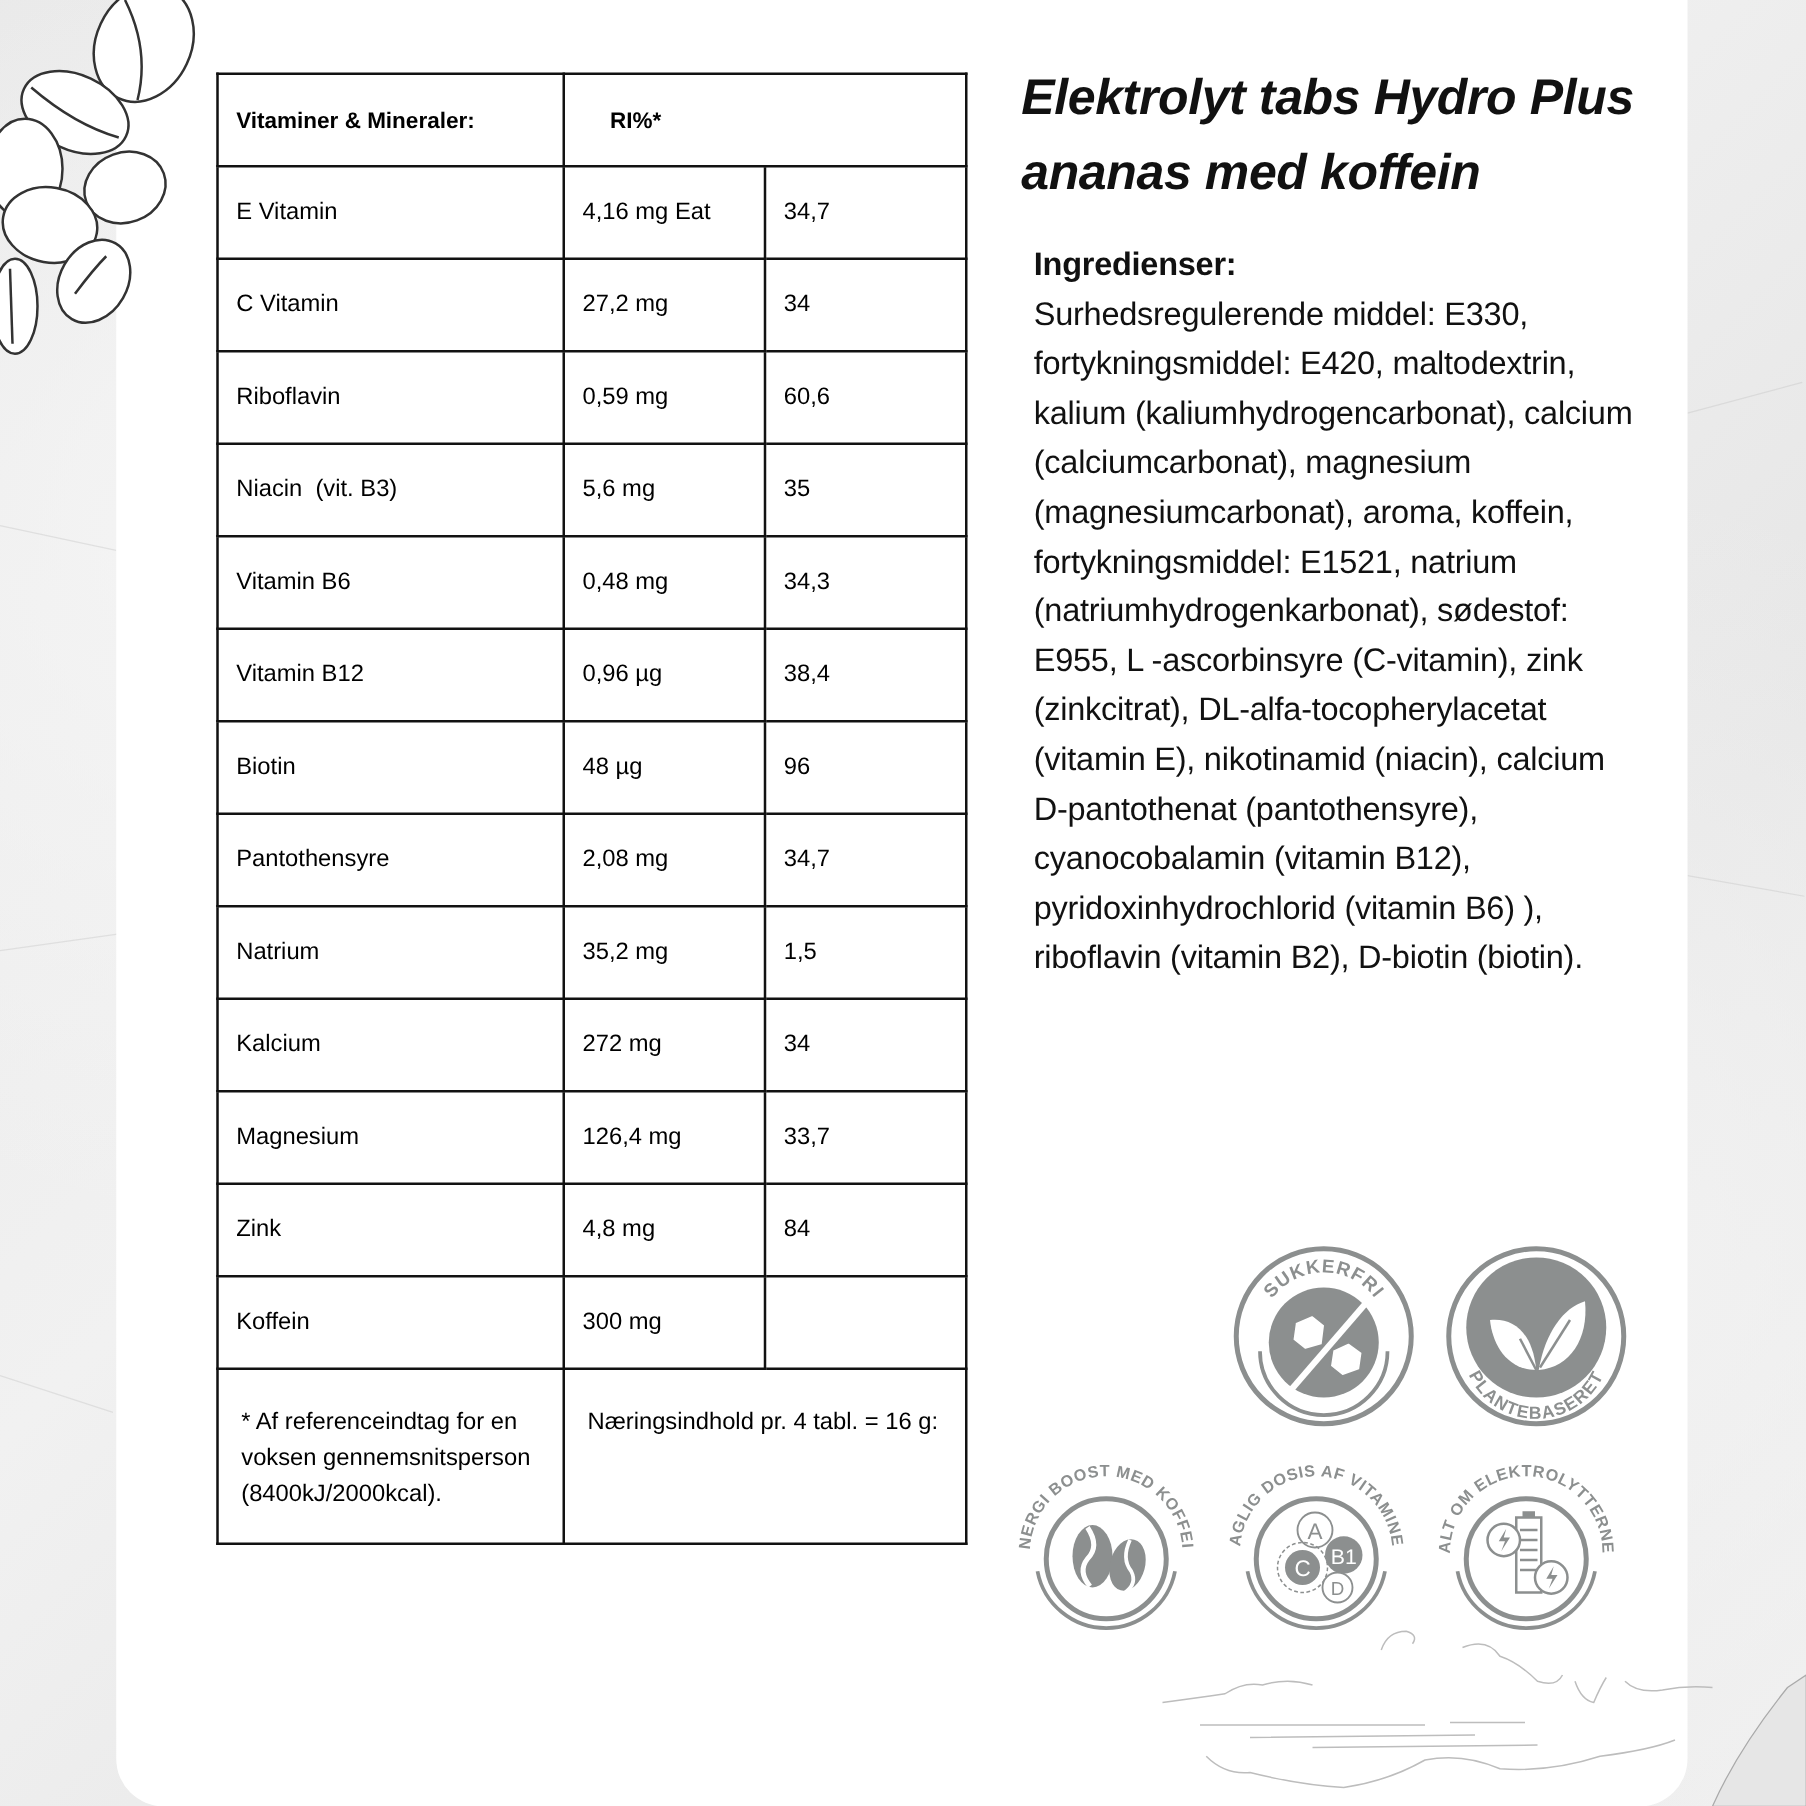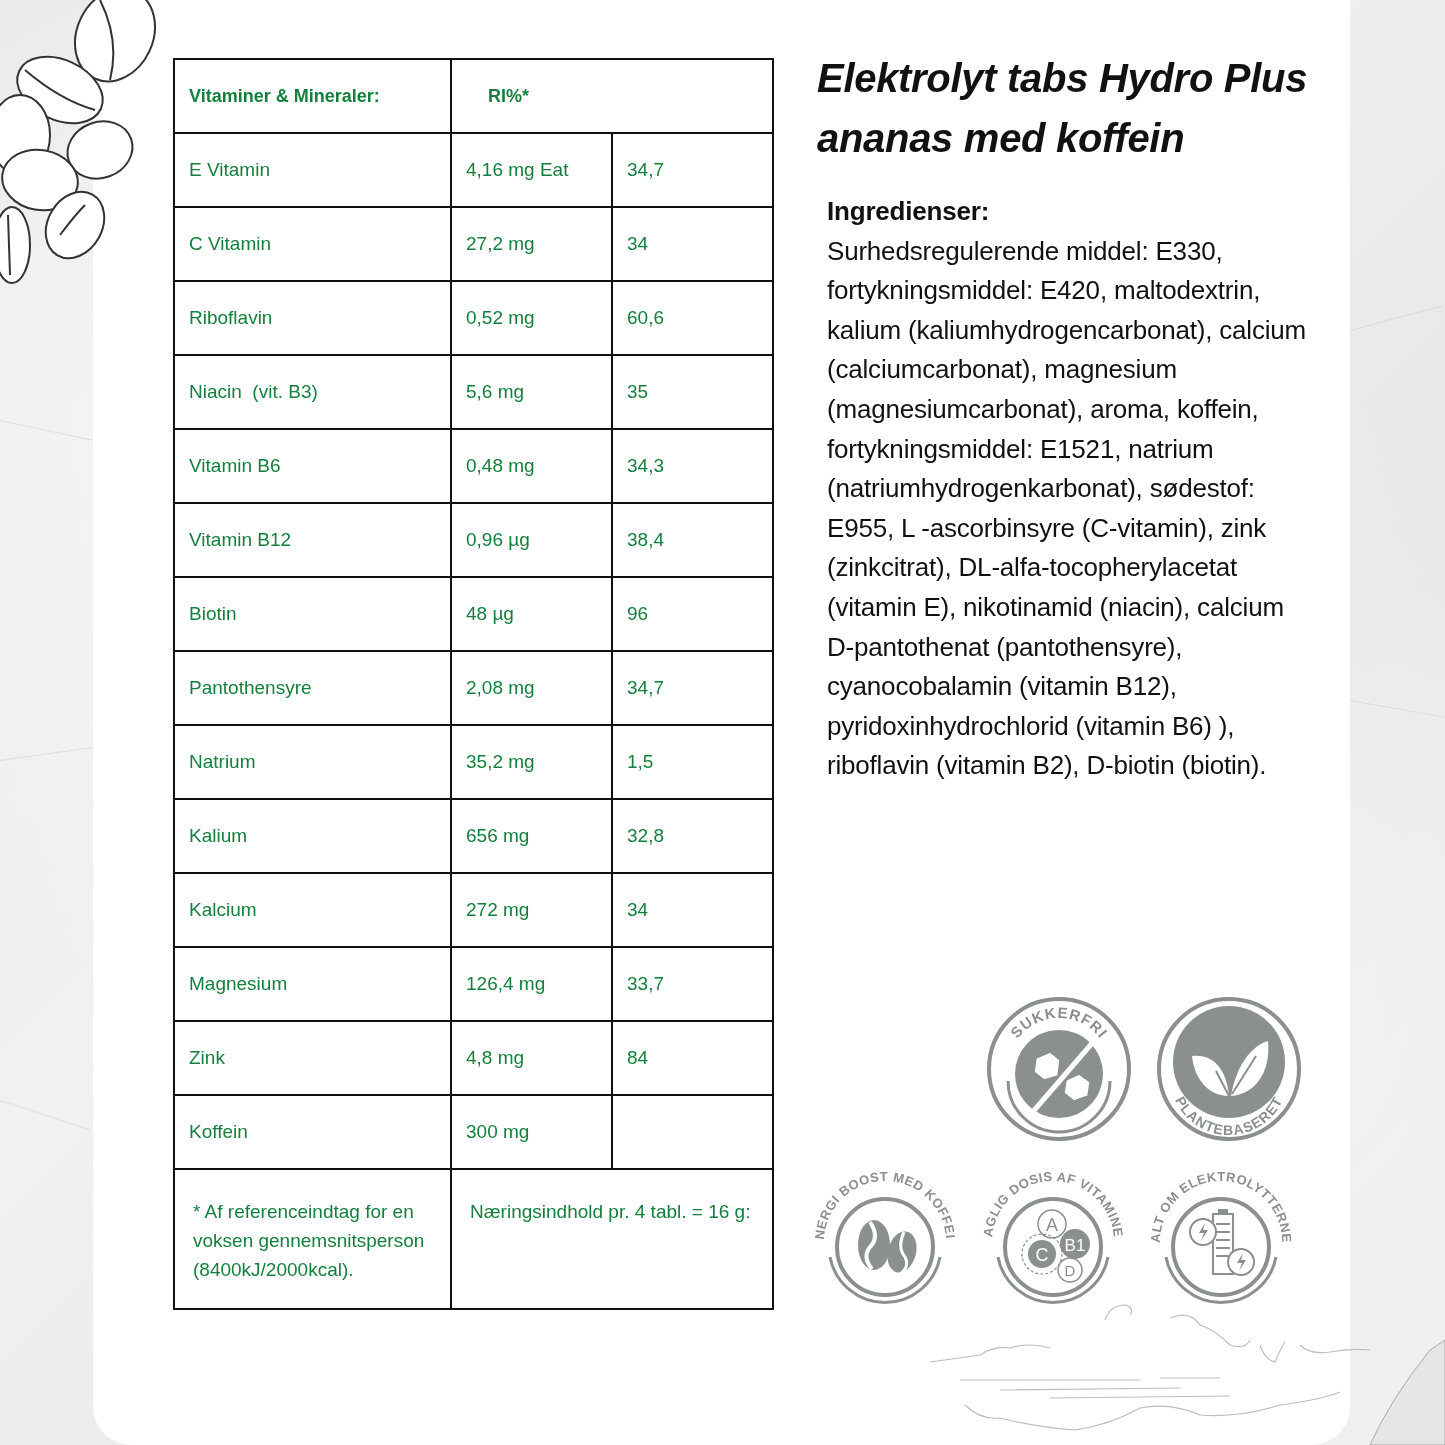--- a/index.html
+++ b/index.html
@@ -22,21 +22,21 @@
     background: #ffffff; border-radius: 0 0 38px 38px;
   }
   .beans { position: absolute; left: 0; top: 0; width: 170px; height: 290px; }
 
   table.nutrition {
     position: absolute; left: 173px; top: 58px; width: 601px;
     border-collapse: collapse; table-layout: fixed;
   }
   table.nutrition td {
     border: 2px solid #111; height: 74px; padding: 0 14px;
-    font-size: 19px; vertical-align: middle; color: #15803d;
+    font-size: 19px; vertical-align: middle; color: #000000;
   }
   table.nutrition td.c1 { width: 277px; }
   table.nutrition td.c2 { width: 162px; margin-top: 40px; }
   table.nutrition td.c3 { width: 162px; }
   table.nutrition tr.head td { font-weight: bold; font-size: 18px; }
   table.nutrition tr.head td.ri { padding-left: 36px; }
   table.nutrition tr.foot td { height: 140px; vertical-align: top; padding-top: 27px; line-height: 29px; padding-left: 18px; }
 
   .title {
     position: absolute; left: 817px; top: 48px; width: 500px;
@@ -91,21 +91,21 @@
         <td class="c2">4,16 mg Eat</td>
         <td class="c3">34,7</td>
       </tr>
     <tr>
         <td class="c1">C Vitamin</td>
         <td class="c2">27,2 mg</td>
         <td class="c3">34</td>
       </tr>
     <tr>
         <td class="c1">Riboflavin</td>
-        <td class="c2">0,52 mg</td>
+        <td class="c2">0,59 mg</td>
         <td class="c3">60,6</td>
       </tr>
     <tr>
         <td class="c1" style="white-space:pre">Niacin  (vit. B3)</td>
         <td class="c2">5,6 mg</td>
         <td class="c3">35</td>
       </tr>
     <tr>
         <td class="c1">Vitamin B6</td>
         <td class="c2">0,48 mg</td>
@@ -123,25 +123,20 @@
       </tr>
     <tr>
         <td class="c1">Pantothensyre</td>
         <td class="c2">2,08 mg</td>
         <td class="c3">34,7</td>
       </tr>
     <tr>
         <td class="c1">Natrium</td>
         <td class="c2">35,2 mg</td>
         <td class="c3">1,5</td>
-      </tr>
-    <tr>
-        <td class="c1">Kalium</td>
-        <td class="c2">656 mg</td>
-        <td class="c3">32,8</td>
       </tr>
     <tr>
         <td class="c1">Kalcium</td>
         <td class="c2">272 mg</td>
         <td class="c3">34</td>
       </tr>
     <tr>
         <td class="c1">Magnesium</td>
         <td class="c2">126,4 mg</td>
         <td class="c3">33,7</td>

